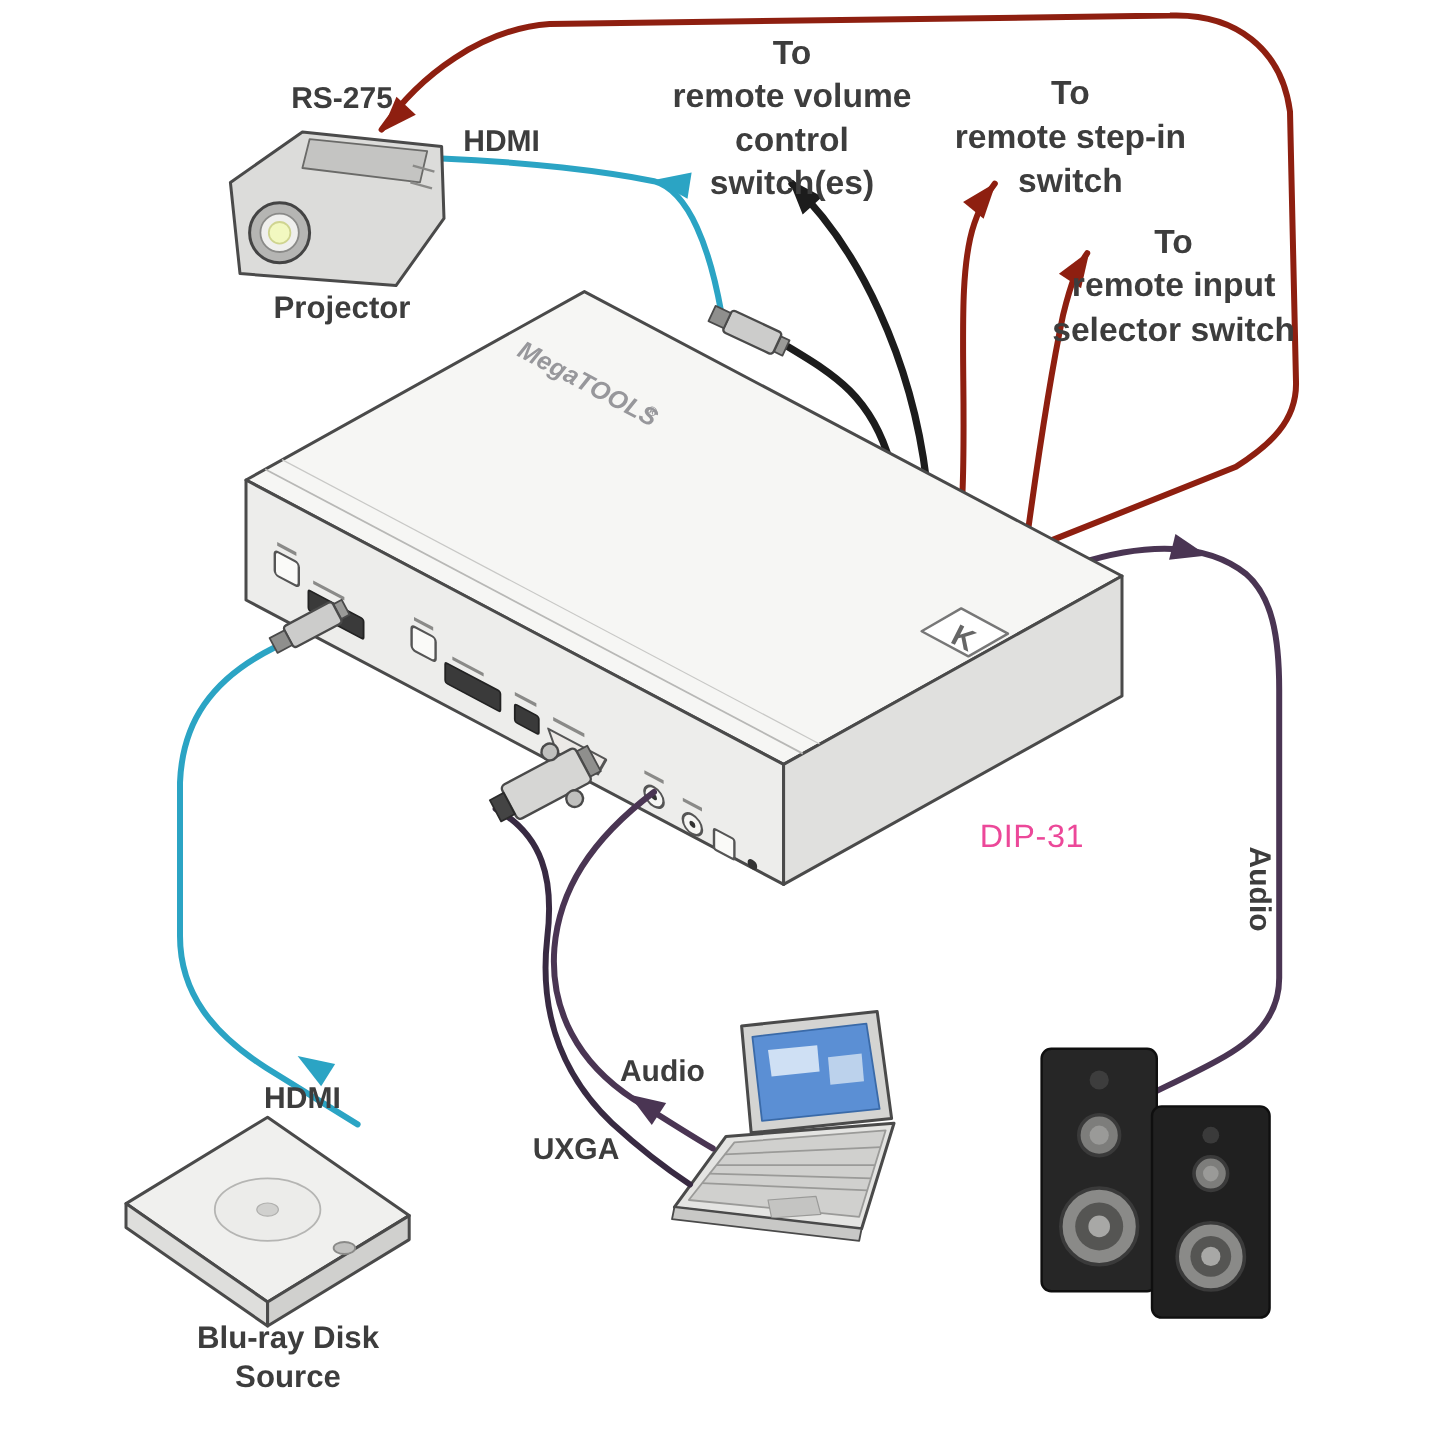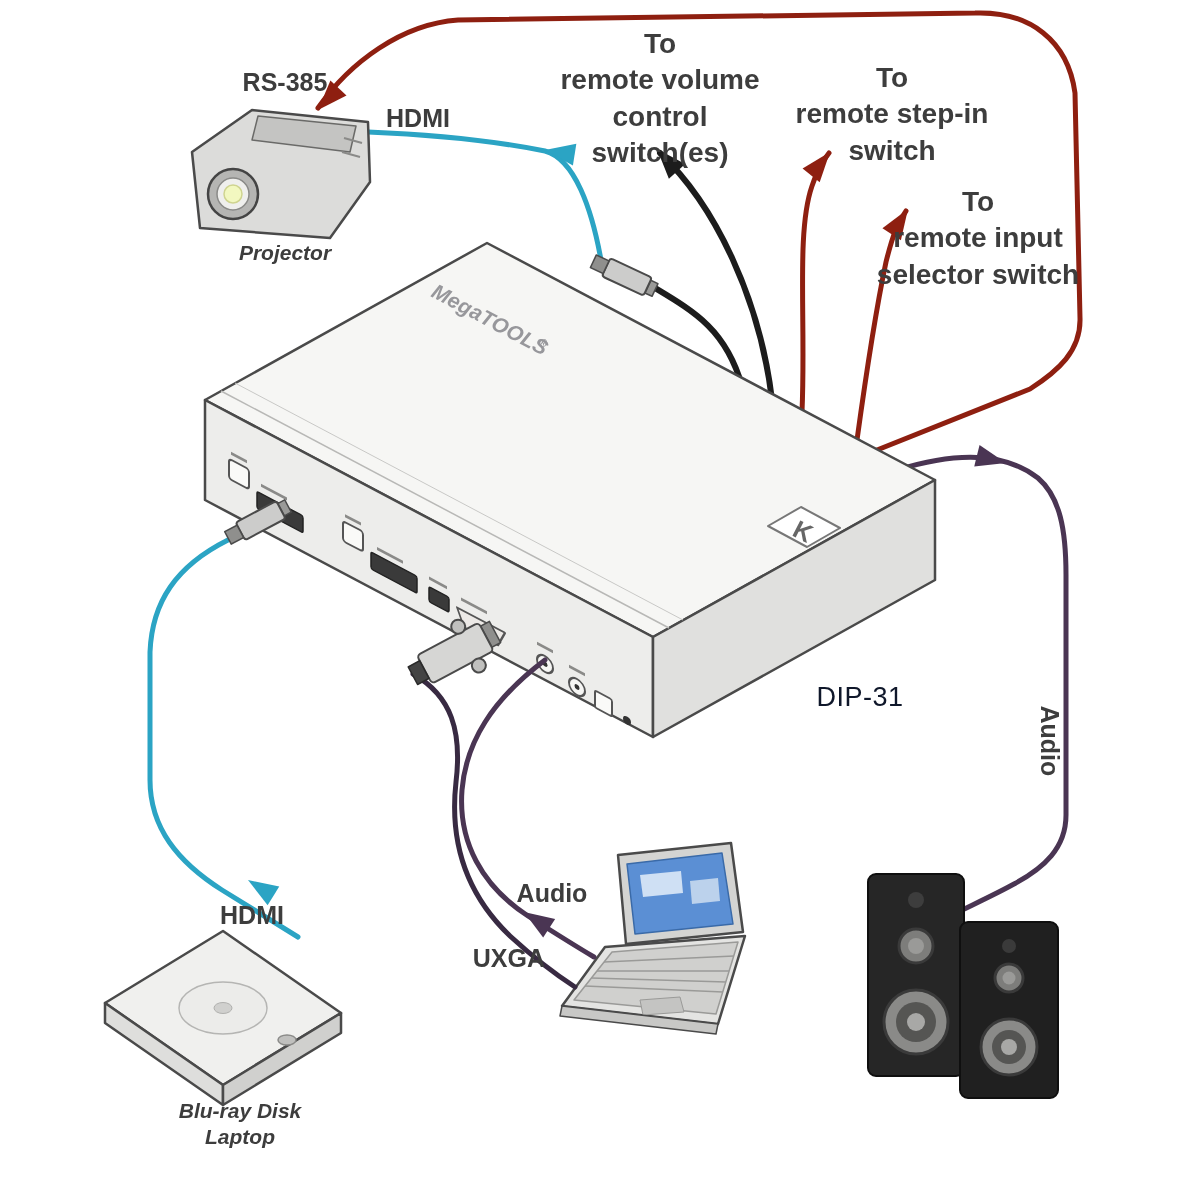--- a/index.html
+++ b/index.html
@@ -1,23 +1,23 @@
 <!DOCTYPE html>
 <html><head>
 <meta charset="utf-8">
 <style>
   html,body{margin:0;padding:0;background:#ffffff;}
   body{width:1200px;height:1200px;overflow:hidden;}
   .stage{position:relative;width:1200px;height:1200px;font-family:"Liberation Sans",sans-serif;color:#3d3d3d;}
   .stage svg{position:absolute;left:0;top:0;}
   .lbl{position:absolute;text-align:center;white-space:pre-line;color:#3d3d3d;}
-  .device-lbl{font-size:21px;font-weight:600;line-height:1.26;font-style:italic;}
+  .device-lbl{font-size:26px;font-weight:600;line-height:1.26;}
   .cable-lbl{font-size:25px;font-weight:700;}
   .note-lbl{font-size:28px;font-weight:600;line-height:1.3;}
-  .model-lbl{font-size:27px;font-weight:500;color:#0f172a;letter-spacing:.5px;}
+  .model-lbl{font-size:27px;font-weight:500;color:#ec4899;letter-spacing:.5px;}
   .rot90{transform:rotate(90deg);}
 </style>
 </head>
 <body>
 
 <div class="stage">
 
 <svg width="1200" height="1200" viewBox="0 0 1200 1200">
   <defs>
     <path id="arw" d="M0,0 L-30,11 L-30,-11 Z"></path>
@@ -154,33 +154,33 @@
     <use href="#arw" transform="translate(657,149) rotate(228)" fill="#1c1c1c"></use>
     <use href="#arw" transform="translate(830,152) rotate(-51)" fill="#8e1f10"></use>
     <use href="#arw" transform="translate(908,209) rotate(-57)" fill="#8e1f10"></use>
     <use href="#arw" transform="translate(318,110) rotate(133)" fill="#8e1f10"></use>
     <use href="#arw" transform="translate(248,880) rotate(212)" fill="#2ba4c4"></use>
     <use href="#arw" transform="translate(524,912) rotate(213)" fill="#4a3553"></use>
     <use href="#arw" transform="translate(1006,463) rotate(14)" fill="#4a3553"></use>
   </g>
 </svg>
 
-  <div class="lbl cable-lbl" style="left:210px;top:68px;width:150px;">RS-385</div>
+  <div class="lbl cable-lbl" style="left:210px;top:68px;width:150px;">RS-275</div>
   <div class="lbl cable-lbl" style="left:358px;top:104px;width:120px;">HDMI</div>
   <div class="lbl device-lbl" style="left:160px;top:240px;width:250px;">Projector</div>
   <div class="lbl note-lbl" style="left:545px;top:26px;width:230px;">To
 remote volume
 control switch(es)</div>
   <div class="lbl note-lbl" style="left:792px;top:60px;width:200px;">To
 remote step-in
 switch</div>
   <div class="lbl note-lbl" style="left:868px;top:184px;width:220px;">To
 remote input
 selector switch</div>
   <div class="lbl model-lbl" style="left:795px;top:682px;width:130px;">DIP-31</div>
   <div class="lbl cable-lbl" style="left:192px;top:901px;width:120px;">HDMI</div>
   <div class="lbl device-lbl" style="left:108px;top:1098px;width:264px;">Blu-ray Disk
-Laptop</div>
+Source</div>
   <div class="lbl cable-lbl" style="left:492px;top:879px;width:120px;">Audio</div>
-  <div class="lbl cable-lbl" style="left:415px;top:944px;width:130px;text-align:right;">UXGA</div>
+  <div class="lbl cable-lbl" style="left:415px;top:944px;width:130px;">UXGA</div>
   <div class="lbl cable-lbl rot90" style="left:1014px;top:726px;width:70px;">Audio</div>
 
 </div>
 
 </body></html>

